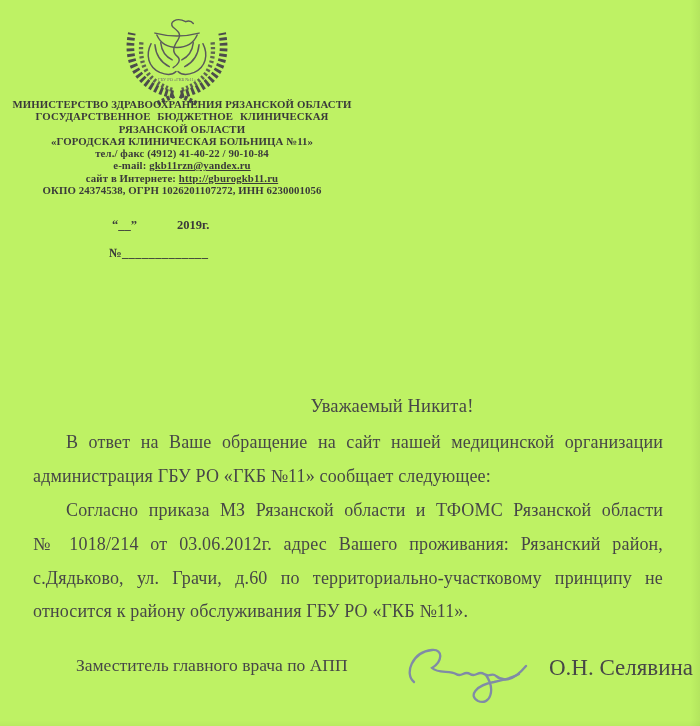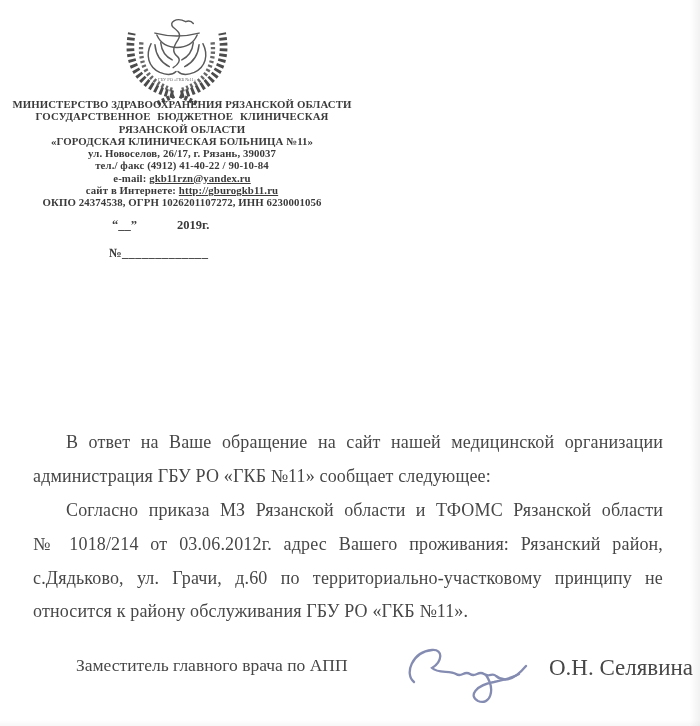--- a/index.html
+++ b/index.html
@@ -1,18 +1,18 @@
 <!DOCTYPE html>
 <html><head>
 <meta charset="utf-8">
 <style>
   html,body { margin:0; padding:0; background:#e8e8e8; }
   .page {
     position:relative; width:700px; height:726px; margin:0 auto;
-    background:#ffffff; overflow:hidden;
+    background:#bef264; overflow:hidden;
     font-family:"Liberation Serif","DejaVu Serif",serif;
     color:#454545;
   }
   
   .scan-edge-right { position:absolute; right:0; top:0; width:10px; height:100%;
     background:linear-gradient(to right, rgba(0,0,0,0), rgba(0,0,0,0.055)); }
   .scan-edge-bottom { position:absolute; left:0; bottom:0; width:100%; height:6px;
     background:linear-gradient(to bottom, rgba(0,0,0,0), rgba(0,0,0,0.03)); }
 
   
@@ -77,31 +77,31 @@
       <path d="M 84 33 C 83 42 78 48 72 51"></path>
     </g>
     <text x="67" y="73" text-anchor="middle" font-size="4.6" fill="#6d6d6d">ГБУ РО «ГКБ №11»</text>
   </svg>
 
   <div class="letterhead">
     <div>МИНИСТЕРСТВО ЗДРАВООХРАНЕНИЯ РЯЗАНСКОЙ ОБЛАСТИ</div>
     <div class="wide">ГОСУДАРСТВЕННОЕ БЮДЖЕТНОЕ КЛИНИЧЕСКАЯ</div>
     <div>РЯЗАНСКОЙ ОБЛАСТИ</div>
     <div>«ГОРОДСКАЯ КЛИНИЧЕСКАЯ БОЛЬНИЦА №11»</div>
-    <div>ул. Новоселов, 26/17, г. Рязань, 390037</div>
     <div>тел./ факс (4912) 41-40-22 / 90-10-84</div>
     <div><span>e-mail: </span><span class="link">gkb11rzn@yandex.ru</span></div>
     <div><span>сайт в Интернете: </span><span class="link">http://gburogkb11.ru</span></div>
     <div>ОКПО 24374538, ОГРН 1026201107272, ИНН 6230001056</div>
   </div>
 
   <div class="req req-quote">“__”</div>
   <div class="req req-year">2019г.</div>
   <div class="req req-no">№_____________</div>
 
+  <div class="bodyline greeting">Уважаемый Никита!</div>
 
   <div class="bodyline p1">
     <div class="j ind">В ответ на Ваше обращение на сайт нашей медицинской организации</div>
     <div>администрация ГБУ РО «ГКБ №11» сообщает следующее:</div>
   </div>
 
   <div class="bodyline p2">
     <div class="j ind">Согласно приказа МЗ Рязанской области и ТФОМС Рязанской области</div>
     <div class="j">№ 1018/214 от 03.06.2012г. адрес Вашего проживания: Рязанский район,</div>
     <div class="j">с.Дядьково, ул. Грачи, д.60 по территориально-участковому принципу не</div>

